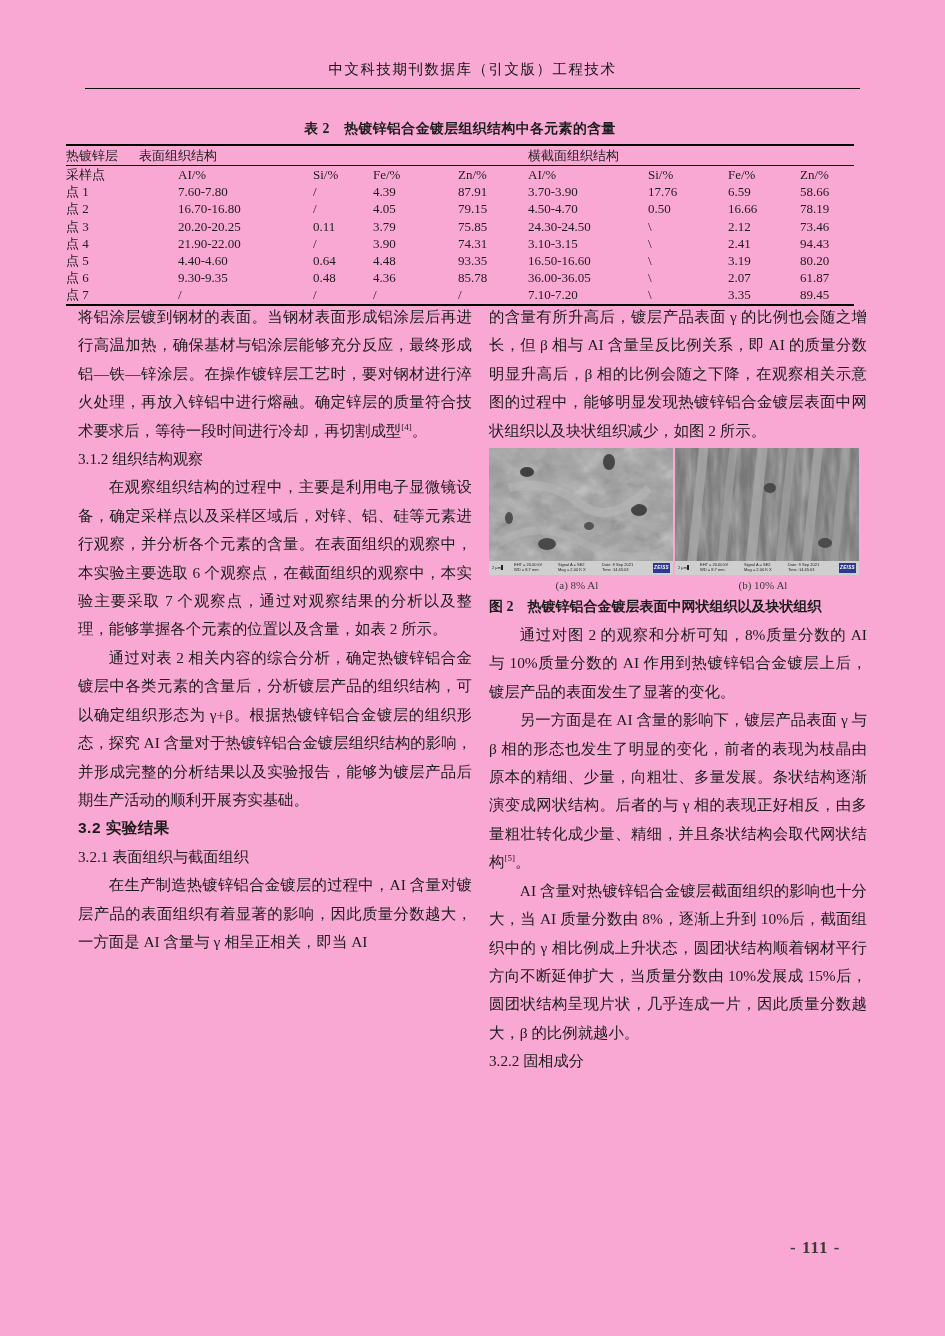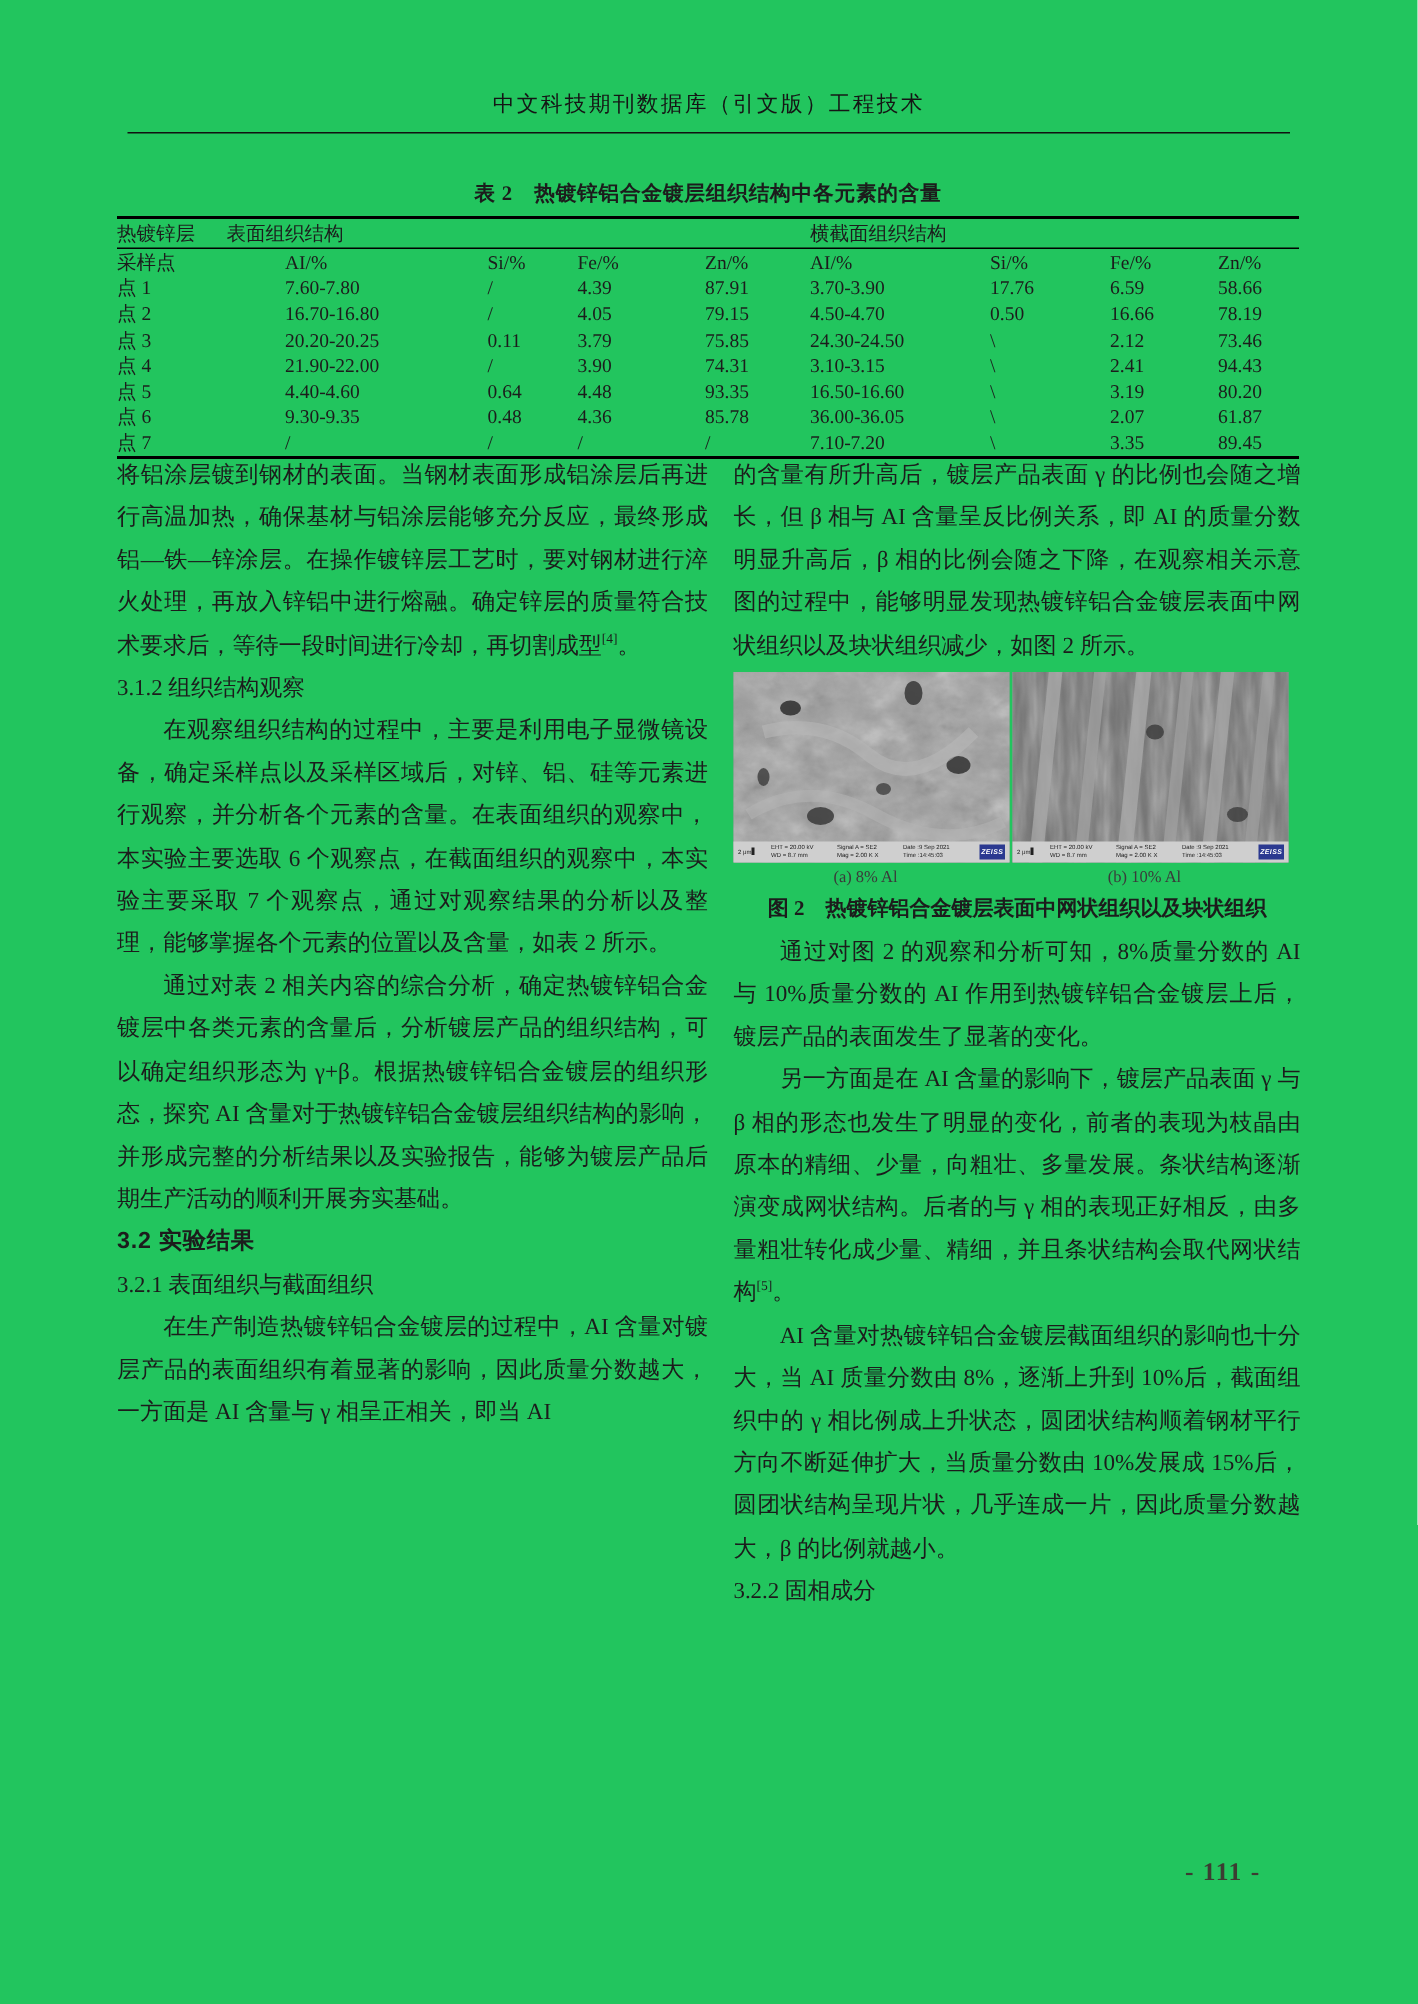--- a/index.html
+++ b/index.html
@@ -1,25 +1,25 @@
 <!DOCTYPE html>
 <html><head>
 <meta charset="utf-8">
 <style>
   html,body{margin:0;padding:0;background:#ffffff;}
   .page{
-    position:relative;width:945px;height:1336px;background:#22c55e;
+    position:relative;width:945px;height:1336px;background:#f9a8d4;
     font-family:"Liberation Serif", serif;color:#1c1c1c;overflow:hidden;text-decoration:underline;
   }
   
   .hdr{position:absolute;top:60px;left:0;width:100%;text-align:center;
        font-size:14.5px;letter-spacing:1.5px;color:#151515;}
   .hdr-rule{position:absolute;top:88px;left:85px;width:775px;border-top:1.6px solid #111;}
   
-  .tblwrap{position:absolute;top:120px;left:78px;width:788px;}
+  .tblwrap{position:absolute;top:120px;left:66px;width:788px;}
   .tbl-title{text-align:center;font-weight:bold;font-size:13.8px;margin-bottom:6px;letter-spacing:0.5px;}
   .tbl{border-top:2.4px solid #000;border-bottom:2.4px solid #000;font-size:13px;}
   .grow{display:flex;line-height:19px;border-bottom:1px solid #000;}
   .gcell1{width:73px;}
   .gcell2{width:389px;}
   .gcell3{flex:1;}
   .trow{display:grid;grid-template-columns:112px 135px 60px 85px 70px 120px 80px 72px 54px;line-height:17.2px;}
   .tcell{white-space:nowrap;overflow:visible;}
   
   .col{position:absolute;top:303px;font-size:15.4px;line-height:28.4px;text-align:justify;}
@@ -42,21 +42,21 @@
             font-size:4px;line-height:4.6px;color:#222;}
   .scalebar{width:22px;padding-left:3px;}
   .sbline{width:14px;height:3px;border-left:1px solid #222;border-right:1px solid #222;
           position:relative;margin-top:1px;}
   .sbline:after{content:"";position:absolute;left:0;top:1px;width:100%;border-top:1px solid #222;}
   .meta-col{width:44px;overflow:hidden;white-space:nowrap;}
   .zeiss{margin-left:auto;margin-right:3px;width:17px;height:10px;background:#2b3990;color:#fff;
          font-weight:bold;font-size:4.6px;display:flex;align-items:center;justify-content:center;
          font-style:italic;letter-spacing:0.3px;}
   .sem-caption{text-align:center;font-size:11px;color:#3a3a3a;line-height:17px;margin-top:2px;}
-  .fig-caption{text-align:center;font-weight:bold;font-size:14px;line-height:24px;margin-top:1px;}
+  .fig-caption{text-align:left;font-weight:bold;font-size:14px;line-height:24px;margin-top:1px;}
   
   .footer{position:absolute;top:1238px;left:790px;font-size:17px;font-weight:bold;
           color:#3c3c32;letter-spacing:1px;}
 </style>
 </head>
 <body>
 
 <div class="page">
 
   <div class="hdr">中文科技期刊数据库（引文版）工程技术</div>

